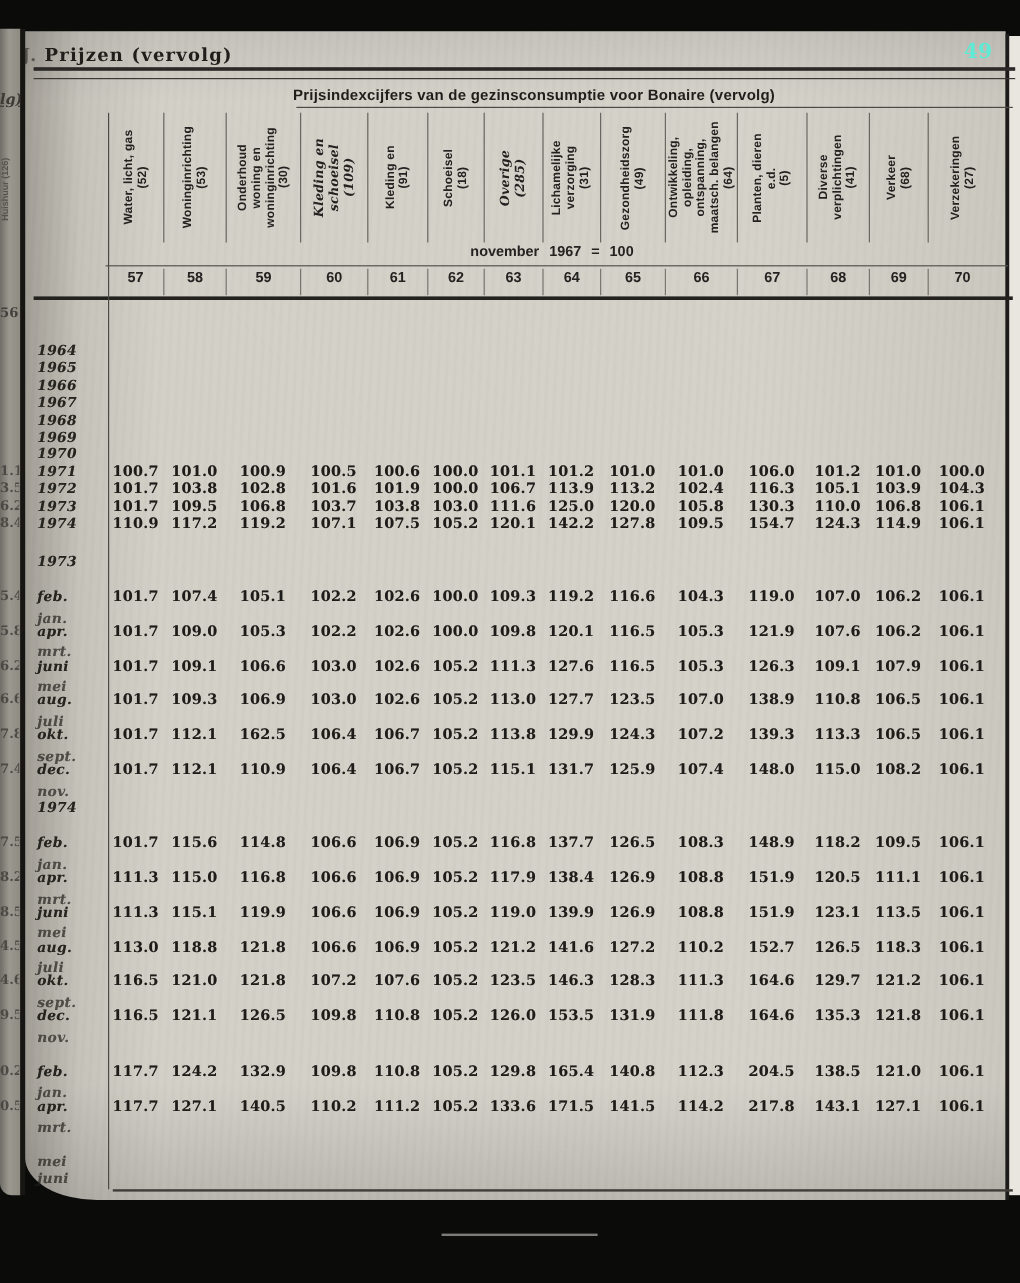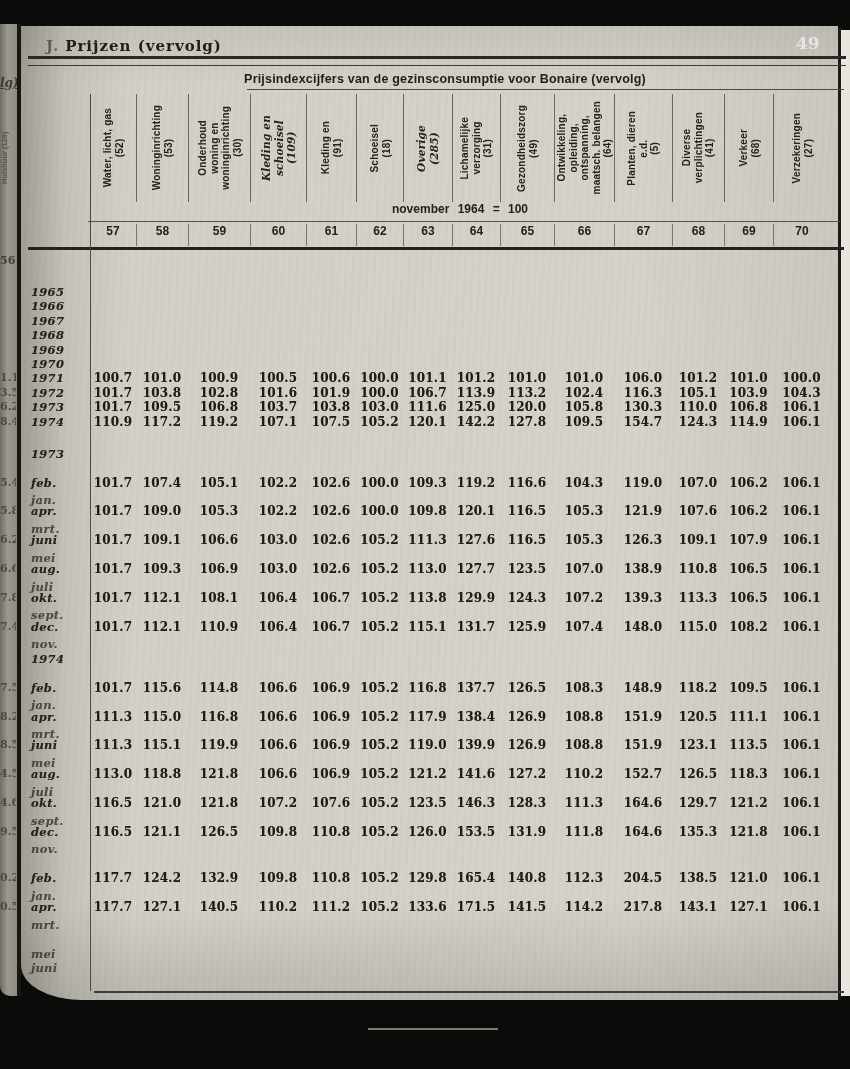--- a/index.html
+++ b/index.html
@@ -24,25 +24,25 @@
   .below-line{position:absolute;left:368px;top:1028px;width:130px;height:2px;background:#7d7b75;}
 
   
   .frag-top{position:absolute;left:0;top:52px;font:bold italic 12px "DejaVu Serif",serif;color:#3c3a36;text-decoration:underline;}
   .frag-vert{position:absolute;left:0;top:92px;width:14px;height:84px;
              writing-mode:vertical-rl;transform:rotate(180deg);
              font:bold 7.5px "Liberation Sans",sans-serif;color:#55534e;text-align:center;}
   .frag-col{position:absolute;left:0;top:230px;font:bold 11px "DejaVu Serif",serif;color:#42403c;}
 
   
-  .heading{position:absolute;left:46px;top:37px;font:bold 15px "DejaVu Serif",serif;
+  .heading{position:absolute;left:18px;top:37px;font:bold 15px "DejaVu Serif",serif;
            letter-spacing:1px;color:#201e1b;}
   .heading .hprefix{opacity:.55;margin-right:6px;}
-  .pageno{position:absolute;left:796px;top:33px;width:38px;text-align:left;
-          font:bold 17px "DejaVu Serif",serif;color:#e5e5e5;}
+  .pageno{position:absolute;left:796px;top:33px;width:38px;text-align:center;
+          font:bold 17px "DejaVu Serif",serif;color:#5eead4;}
   .rule-double{position:absolute;left:28px;top:56px;width:818px;height:6px;
           border-top:3px solid #2a2927;border-bottom:1px solid #3a3935;}
   .title{position:absolute;left:160px;top:72px;width:570px;text-align:center;
          font:bold 12.5px "Liberation Sans",sans-serif;letter-spacing:.2px;color:#1f1e1b;}
   .title-rule{position:absolute;left:247px;top:89px;width:597px;height:1px;background:#4c4a45;}
 
   
   .cols14{display:grid;grid-template-columns:46px 52px 62px 56px 50px 47px 49px 48px 54px 60px 58px 52px 49px 57px;}
   .col-headers{position:absolute;left:90px;top:94px;width:740px;height:108px;}
   .hcell{position:relative;display:flex;align-items:center;justify-content:center;
@@ -162,21 +162,21 @@
       <div class="hcell">
         <div class="hlabel">Verkeer
 (68)</div>
       </div>
       <div class="hcell">
         <div class="hlabel">Verzekeringen
 (27)</div>
       </div>
     </div>
 
-  <div class="base-note">november 1964 = 100</div>
+  <div class="base-note">november 1967 = 100</div>
   <div class="thin-rule"></div>
   <div class="col-numbers cols14" id="colNumbers">
       <div class="ncell first">57</div>
       <div class="ncell">58</div>
       <div class="ncell">59</div>
       <div class="ncell">60</div>
       <div class="ncell">61</div>
       <div class="ncell">62</div>
       <div class="ncell">63</div>
       <div class="ncell">64</div>
@@ -188,20 +188,39 @@
       <div class="ncell">70</div>
     </div>
   <div class="thick-rule"></div>
   <div class="vline"></div>
 
   <div class="tbody" id="tbody">
       <div class="sec">
         <div class="trow">
           <div class="edgecell"></div>
           <div class="gapcell"></div>
+          <div class="labcell">1964</div>
+          <div class="vcell"></div>
+          <div class="vcell"></div>
+          <div class="vcell"></div>
+          <div class="vcell"></div>
+          <div class="vcell"></div>
+          <div class="vcell"></div>
+          <div class="vcell"></div>
+          <div class="vcell"></div>
+          <div class="vcell"></div>
+          <div class="vcell"></div>
+          <div class="vcell"></div>
+          <div class="vcell"></div>
+          <div class="vcell"></div>
+          <div class="vcell"></div>
+        </div>
+        <div class="trow">
+          <div class="edgecell"></div>
+          <div class="gapcell"></div>
           <div class="labcell">1965</div>
           <div class="vcell"></div>
           <div class="vcell"></div>
           <div class="vcell"></div>
           <div class="vcell"></div>
           <div class="vcell"></div>
           <div class="vcell"></div>
           <div class="vcell"></div>
           <div class="vcell"></div>
           <div class="vcell"></div>
@@ -573,21 +592,21 @@
           <div class="vcell"></div>
           <div class="vcell"></div>
           <div class="vcell"></div>
         </div>
         <div class="trow">
           <div class="edgecell">7.8</div>
           <div class="gapcell"></div>
           <div class="labcell">okt.</div>
           <div class="vcell">101.7</div>
           <div class="vcell">112.1</div>
-          <div class="vcell">108.1</div>
+          <div class="vcell">162.5</div>
           <div class="vcell">106.4</div>
           <div class="vcell">106.7</div>
           <div class="vcell">105.2</div>
           <div class="vcell">113.8</div>
           <div class="vcell">129.9</div>
           <div class="vcell">124.3</div>
           <div class="vcell">107.2</div>
           <div class="vcell">139.3</div>
           <div class="vcell">113.3</div>
           <div class="vcell">106.5</div>

